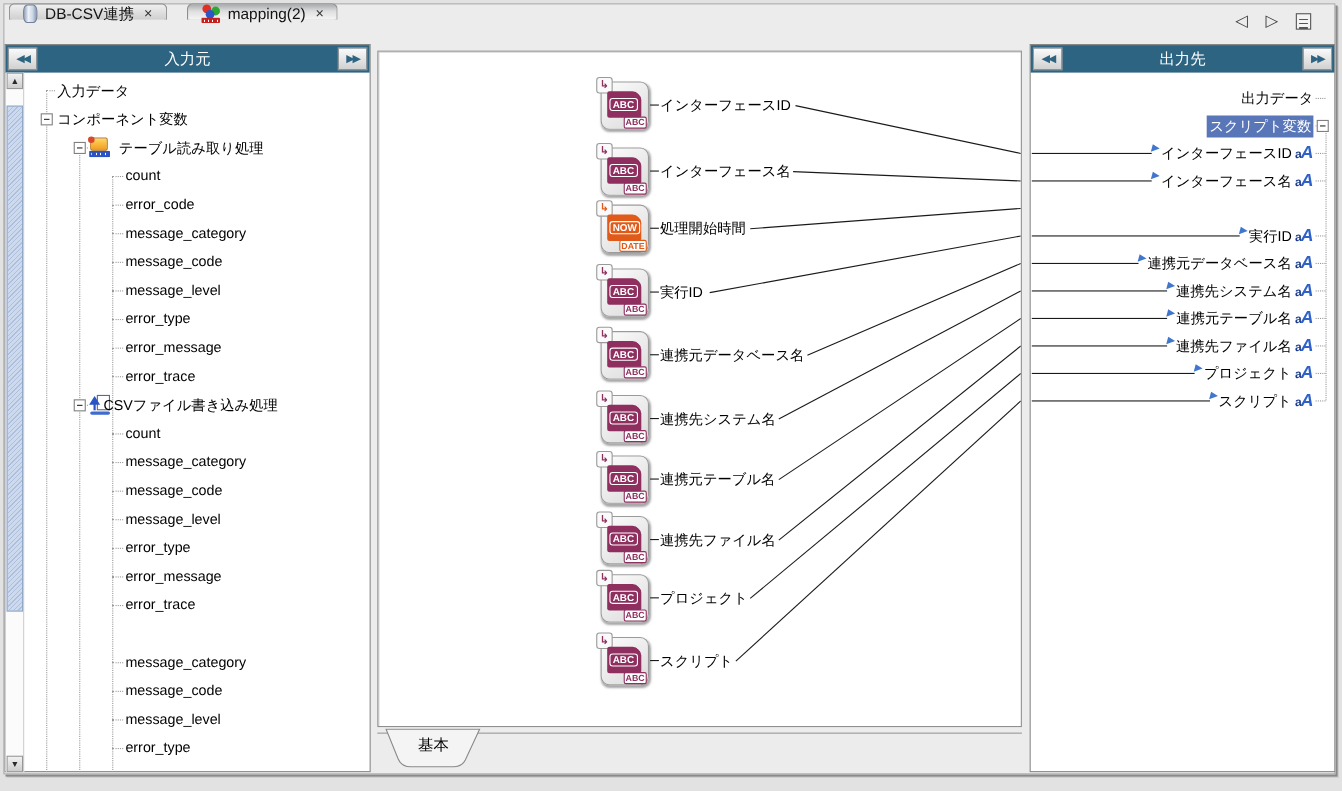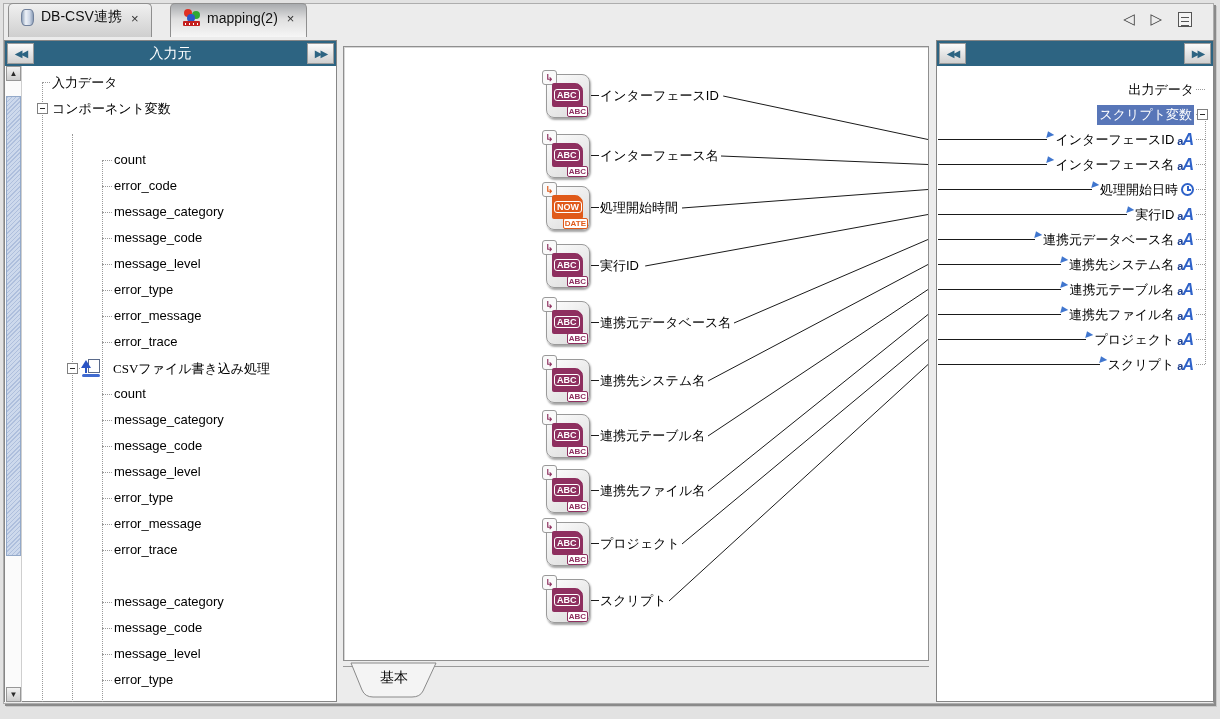--- a/index.html
+++ b/index.html
@@ -1,22 +1,22 @@
 <!DOCTYPE html>
 <html><head>
 <meta charset="utf-8">
 <style>
   html,body{margin:0;padding:0;width:1220px;height:719px;background:#e2e2e2;overflow:hidden;
     font-family:"Liberation Sans","DejaVu Sans",sans-serif;-webkit-font-smoothing:none;}
   *{box-sizing:border-box;}
   .frame{position:absolute;left:3px;top:3px;width:1211px;height:701px;background:#ececec;
     border:1px solid #adadad;box-shadow:2px 2px 0 #8a8a8a,3px 3px 0 #c9c9c9;}
   
-  .tab{position:absolute;top:3px;height:34px;display:flex;align-items:flex-end;gap:7px;
-    padding:11px 12px;border:1px solid #8f8f8f;border-bottom:none;border-radius:5px 5px 0 0;
+  .tab{position:absolute;top:3px;height:15px;display:flex;align-items:flex-start;gap:7px;
+    padding:0 12px;border:1px solid #8f8f8f;border-bottom:none;border-radius:5px 5px 0 0;
     font-size:14px;color:#111;cursor:default;}
   .tab.inactive{background:linear-gradient(180deg,#f0f0f0,#cfcfcf);}
   .tab.active{background:linear-gradient(180deg,#a8abae 0%,#dfdfdf 45%,#f6f6f6 100%);}
   .tab .close{color:#333;font-size:13px;margin-left:2px;}
   .scroll-glyph{width:13px;height:17px;border:1px solid #70809b;border-radius:4px/6px;
     background:linear-gradient(90deg,#93a5bd,#eef2f8 35%,#ccd6e6 70%,#8b9db7);}
   .mapicon{position:relative;width:17px;height:17px;}
   .mapicon i{position:absolute;width:8px;height:8px;border-radius:50%;}
   .mapicon .c1{left:1px;top:0;background:#e03024;}
   .mapicon .c2{right:0;top:2px;background:#2fa832;}
@@ -147,20 +147,30 @@
         <div class="guide" style="left: 79px; top: 94px; height: 542px;"></div>
         <div class="trow" style="top: 29px;">
           <div class="stub" style="left: 19px; width: 0px;"></div>
           <div class="exp" style="left: 14px;"></div>
           <span class="tlabel" style="left: 29px;">コンポーネント変数</span>
         </div>
         <div class="trow" style="top: 3px;">
           <div class="stub" style="left: 19px; width: 8px;"></div>
           <span class="tlabel" style="left: 29px;">入力データ</span>
         </div>
+        <div class="trow" style="top: 55px;">
+          <div class="stub" style="left: 49px; width: 8px;"></div>
+          <div class="exp" style="left: 44px;"></div>
+          <div class="ticon ti-table" style="left: 57px;">
+            <i class="box" style="position:absolute"></i>
+            <i class="dot" style="position:absolute"></i>
+            <i class="strip" style="position:absolute"></i>
+          </div>
+          <span class="tlabel" style="left: 85px;">テーブル読み取り処理</span>
+        </div>
         <div class="trow" style="top: 81px;">
           <div class="stub" style="left: 79px; width: 10px;"></div>
           <span class="tlabel" style="left: 91px;">count</span>
         </div>
         <div class="trow" style="top: 107px;">
           <div class="stub" style="left: 79px; width: 10px;"></div>
           <span class="tlabel" style="left: 91px;">error_code</span>
         </div>
         <div class="trow" style="top: 133px;">
           <div class="stub" style="left: 79px; width: 10px;"></div>
@@ -188,21 +198,21 @@
         </div>
         <div class="trow" style="top: 289px;">
           <div class="stub" style="left: 49px; width: 8px;"></div>
           <div class="exp" style="left: 44px;"></div>
           <div class="ticon ti-csv" style="left: 57px;">
             <i class="page" style="position:absolute"></i>
             <i class="arr" style="position:absolute"></i>
             <i class="stem" style="position:absolute"></i>
             <i class="wave" style="position:absolute"></i>
           </div>
-          <span class="tlabel" style="left: 90px; font-family: Liberation Serif, serif;">CSVファイル書き込み処理</span>
+          <span class="tlabel" style="left: 71px;">CSVファイル書き込み処理</span>
         </div>
         <div class="trow" style="top: 315px;">
           <div class="stub" style="left: 79px; width: 10px;"></div>
           <span class="tlabel" style="left: 91px;">count</span>
         </div>
         <div class="trow" style="top: 341px;">
           <div class="stub" style="left: 79px; width: 10px;"></div>
           <span class="tlabel" style="left: 91px;">message_category</span>
         </div>
         <div class="trow" style="top: 367px;">
@@ -372,20 +382,21 @@
 <div class="tabstrip"></div>
 <div class="basic-tab">
   <svg width="92" height="38">
     <path d="M3 1 L88 1 L75 29 Q72 35 64 35 L25 35 Q17 35 14 28 Z" fill="#f4f4f4" stroke="#8a8a8a"></path>
   </svg>
   <span>基本</span>
 </div>
 
 <div class="panel" style="left:936px;width:278px;">
   <div class="phdr">
+    <span class="ttl">出力先</span>
     <span class="hbtn">◀◀</span>
     <span class="hbtn">▶▶</span>
   </div>
   <div class="pbody" id="right-body">
       <div class="rguide" style="left: 268px; top: 48px; height: 250px;"></div>
       <div class="rrow" style="top: 36px;">
         <div class="rspace"></div>
         <span class="rlabel sel">スクリプト変数</span>
         <span class="rstub"></span>
         <div class="rexp"></div>
@@ -408,29 +419,20 @@
       <div class="rrow" style="top: 86px;">
         <div class="rline"></div>
         <span class="marrow"></span>
         <span class="rlabel">インターフェース名</span>
         <span class="ricon">
           <span class="a1">a</span>
           <span class="a2">A</span>
         </span>
         <span class="rstub"></span>
       </div>
-      <div class="rrow" style="top: 111px;">
-        <div class="rline"></div>
-        <span class="marrow"></span>
-        <span class="rlabel">処理開始日時</span>
-        <span class="ricon">
-          <span class="clock"></span>
-        </span>
-        <span class="rstub"></span>
-      </div>
       <div class="rrow" style="top: 136px;">
         <div class="rline"></div>
         <span class="marrow"></span>
         <span class="rlabel">実行ID</span>
         <span class="ricon">
           <span class="a1">a</span>
           <span class="a2">A</span>
         </span>
         <span class="rstub"></span>
       </div>

